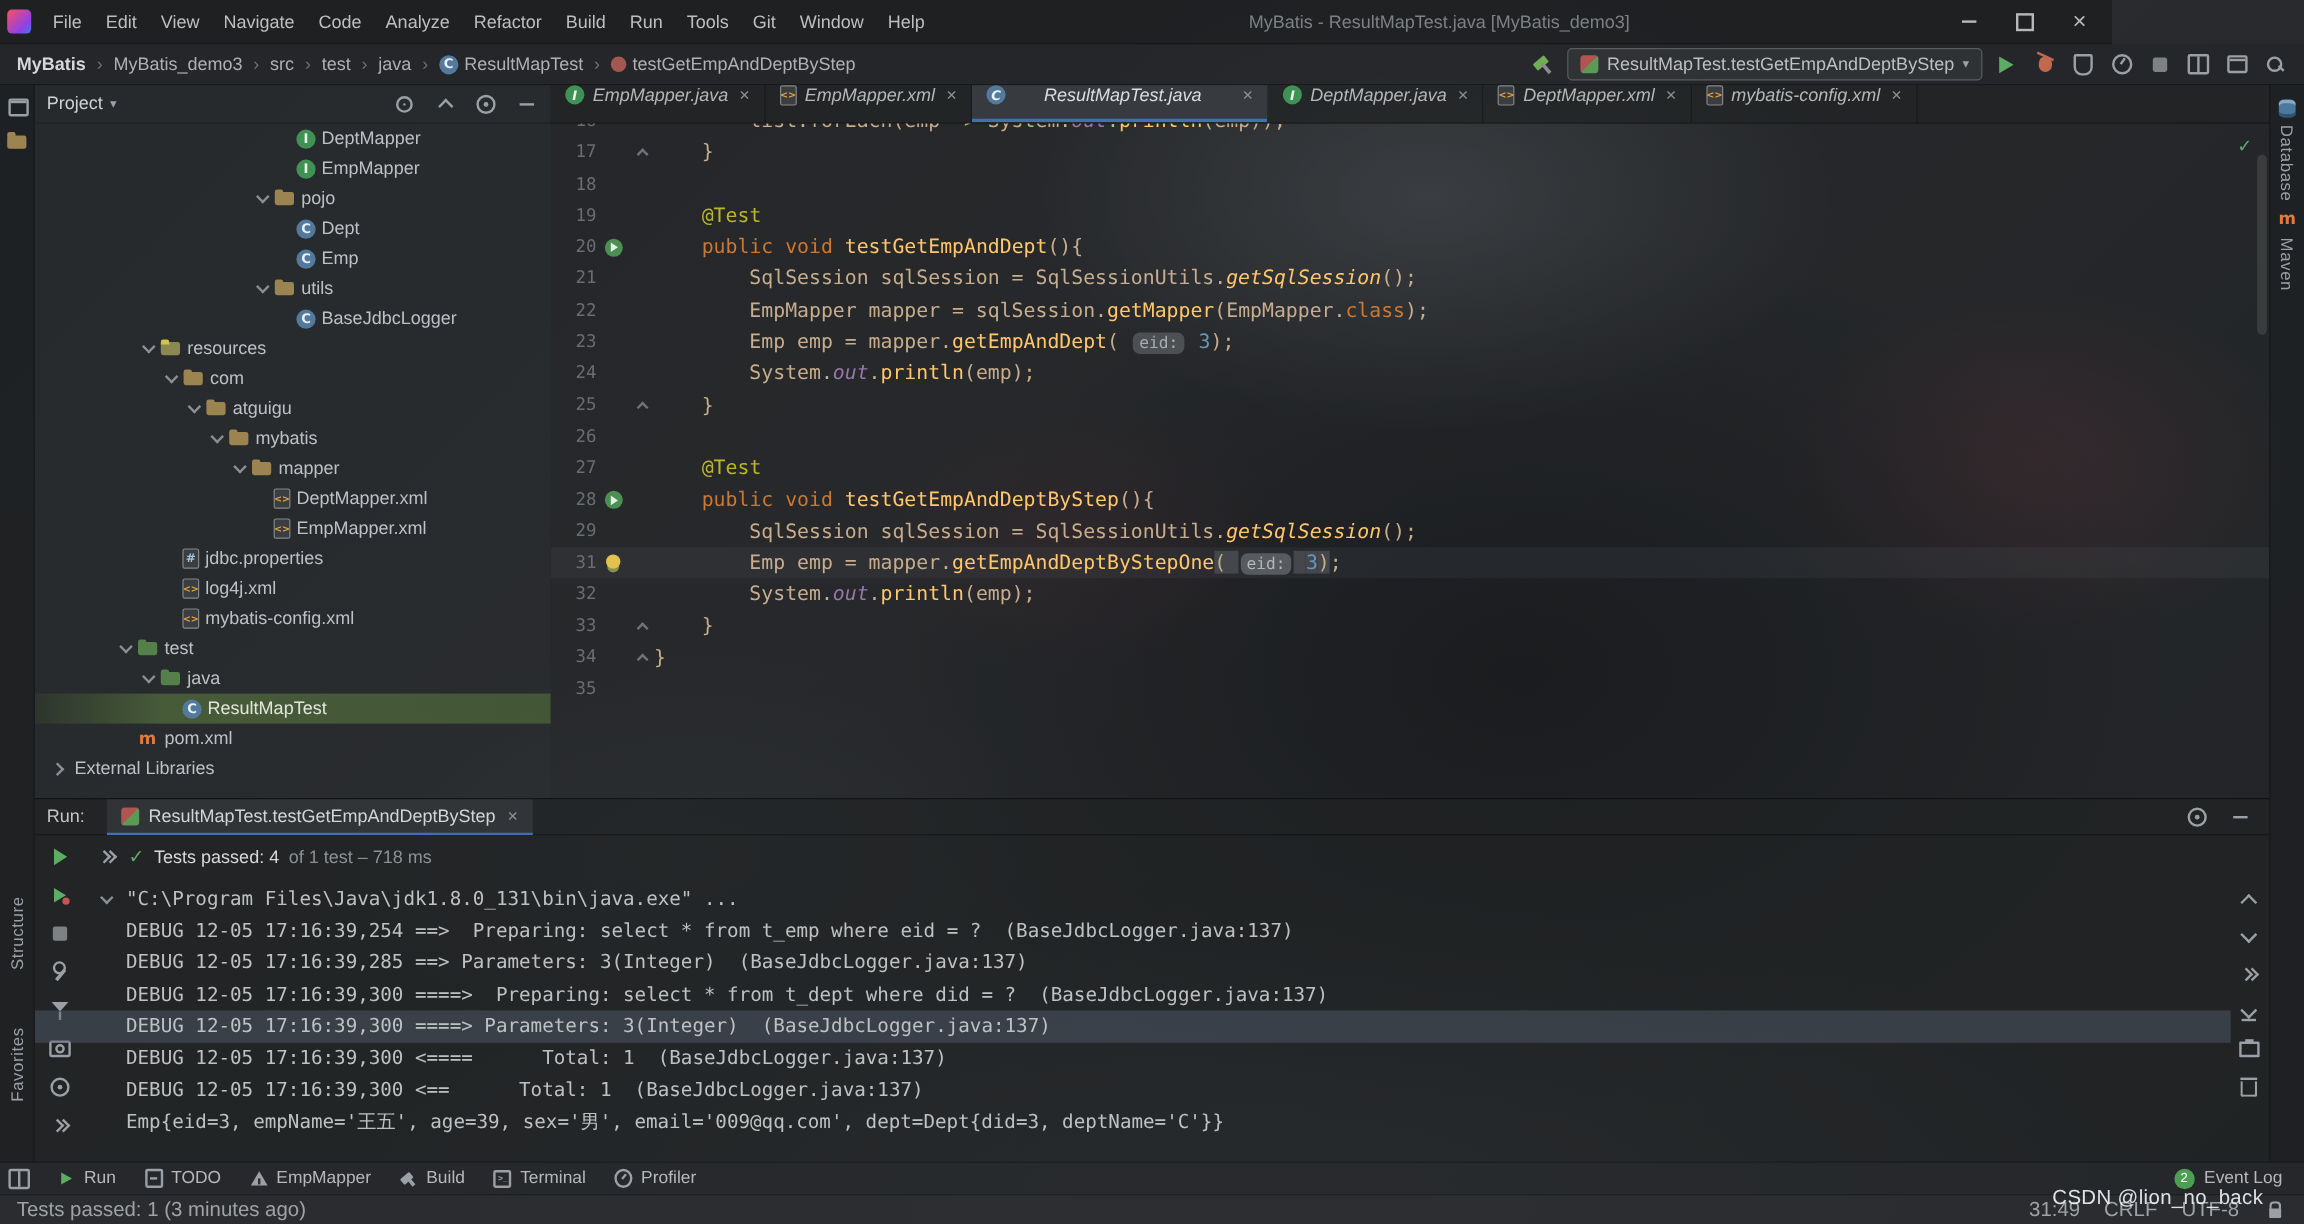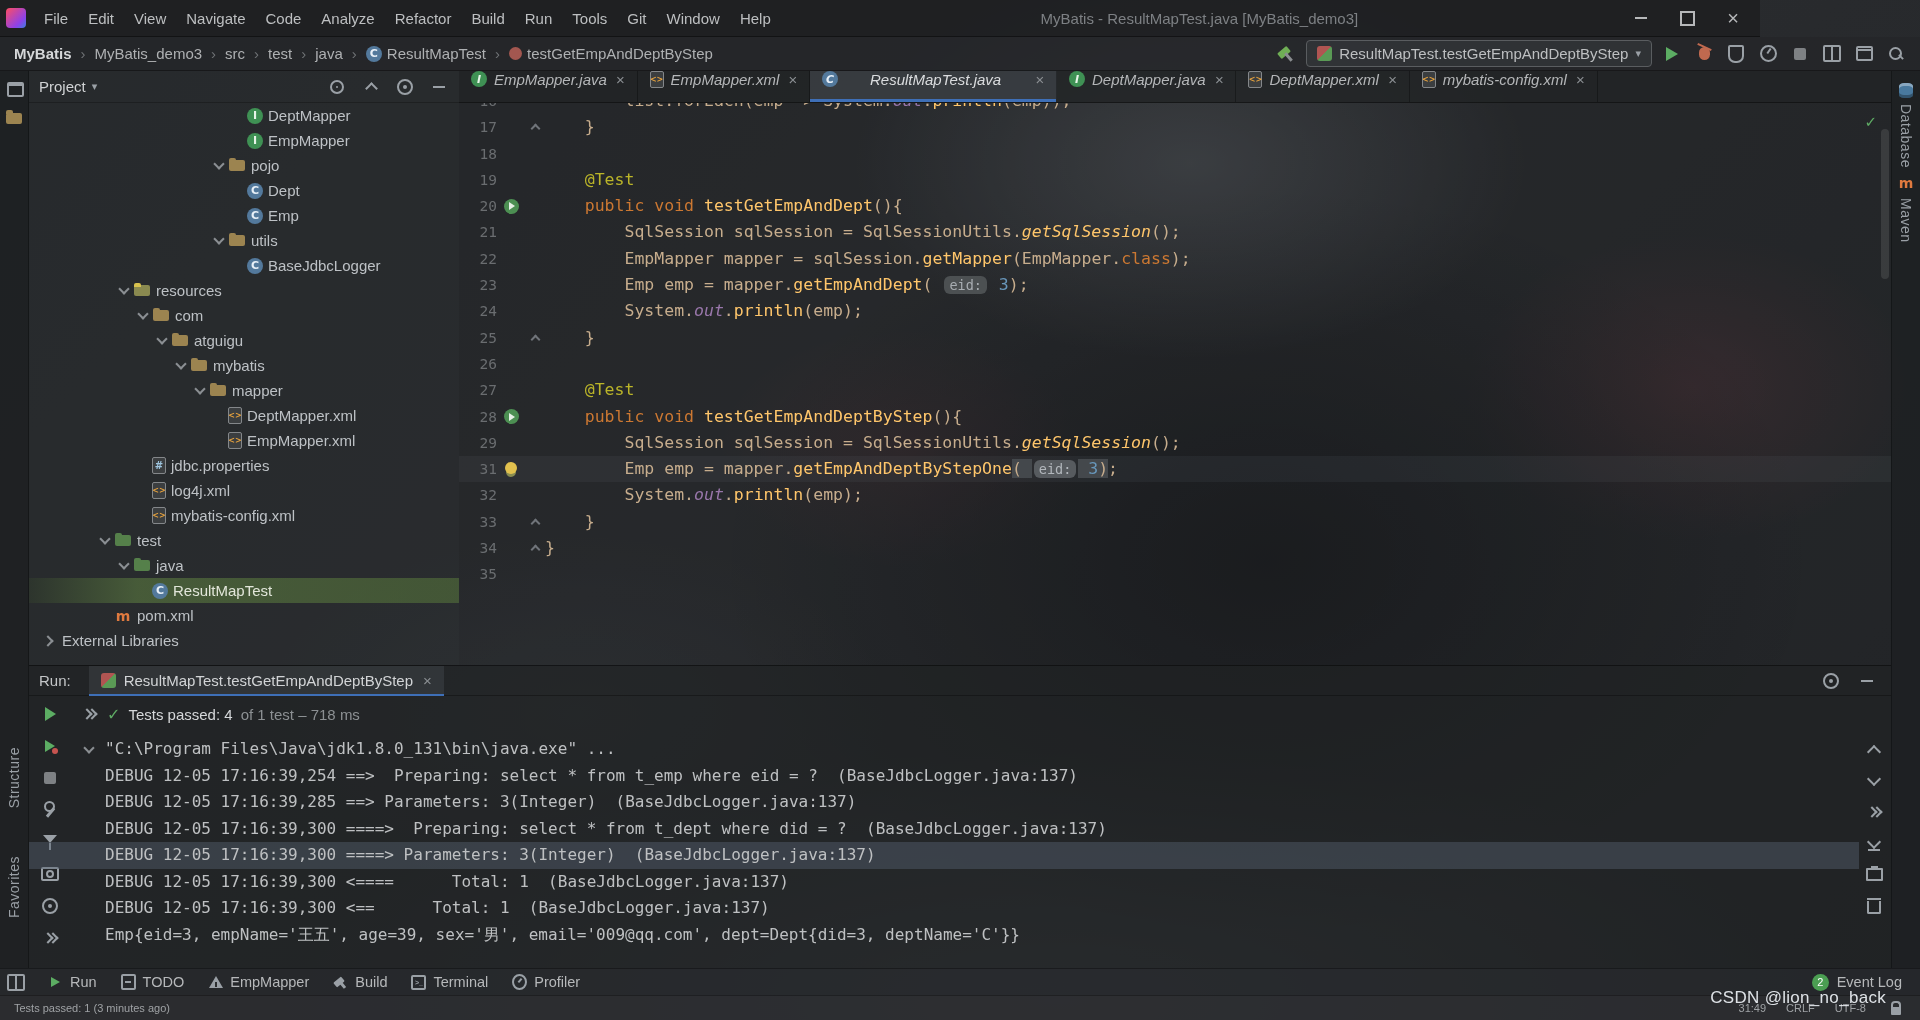--- a/index.html
+++ b/index.html
@@ -197,21 +197,21 @@
   .bi-problems::after { content:""; position:absolute; bottom:3px; width:2px; height:5px; background:#2c2e30; }
   .bi-build::before { content:""; width:10px; height:6px; background:#9aa0a6; transform:rotate(-40deg); border-radius:1px; margin-left:-3px; }
   .bi-build::after { content:""; position:absolute; left:8px; top:6px; width:2.5px; height:8px; background:#9aa0a6; transform:rotate(-40deg); }
   .bi-terminal::before { content:""; width:13px; height:11px; border:2px solid #9aa0a6; border-radius:2px; }
   .bi-terminal::after { content:">_"; position:absolute; font-size:7px; color:#9aa0a6; font-weight:bold; }
   .bi-profiler::before { content:""; width:12px; height:12px; border:2px solid #9aa0a6; border-radius:50%; }
   .bi-profiler::after { content:""; position:absolute; width:2px; height:5px; background:#9aa0a6; transform:rotate(40deg); top:3px; }
   .eventlog { margin-left:auto; display:flex; align-items:center; gap:8px; padding-right:18px; font-size:14.5px; color:#b6b8ba; }
   .badge { width:17px; height:17px; border-radius:50%; background:#4b9e52; color:#fff; font-size:11px; display:flex; align-items:center; justify-content:center; }
   .statusbar { position:absolute; left:0; right:0; bottom:0; height:25px; display:flex; align-items:center; padding:0 14px;
-    background:rgba(43,45,48,0.92); border-top:1px solid rgba(0,0,0,0.3); font-size:11px; color:#9fa2a5; }
+    background:rgba(43,45,48,0.92); border-top:1px solid rgba(0,0,0,0.3); font-size:17px; color:#9fa2a5; }
   .sb-right { margin-left:auto; display:flex; align-items:center; gap:20px; }
   .watermark { position:absolute; right:34px; top:988px; font-size:17px; color:rgba(238,242,246,0.92); z-index:60; letter-spacing:0.3px; }
 </style>
 </head>
 <body>
 
 <div id="app">
 
   <div class="titlebar">
     <span class="logo"></span>

